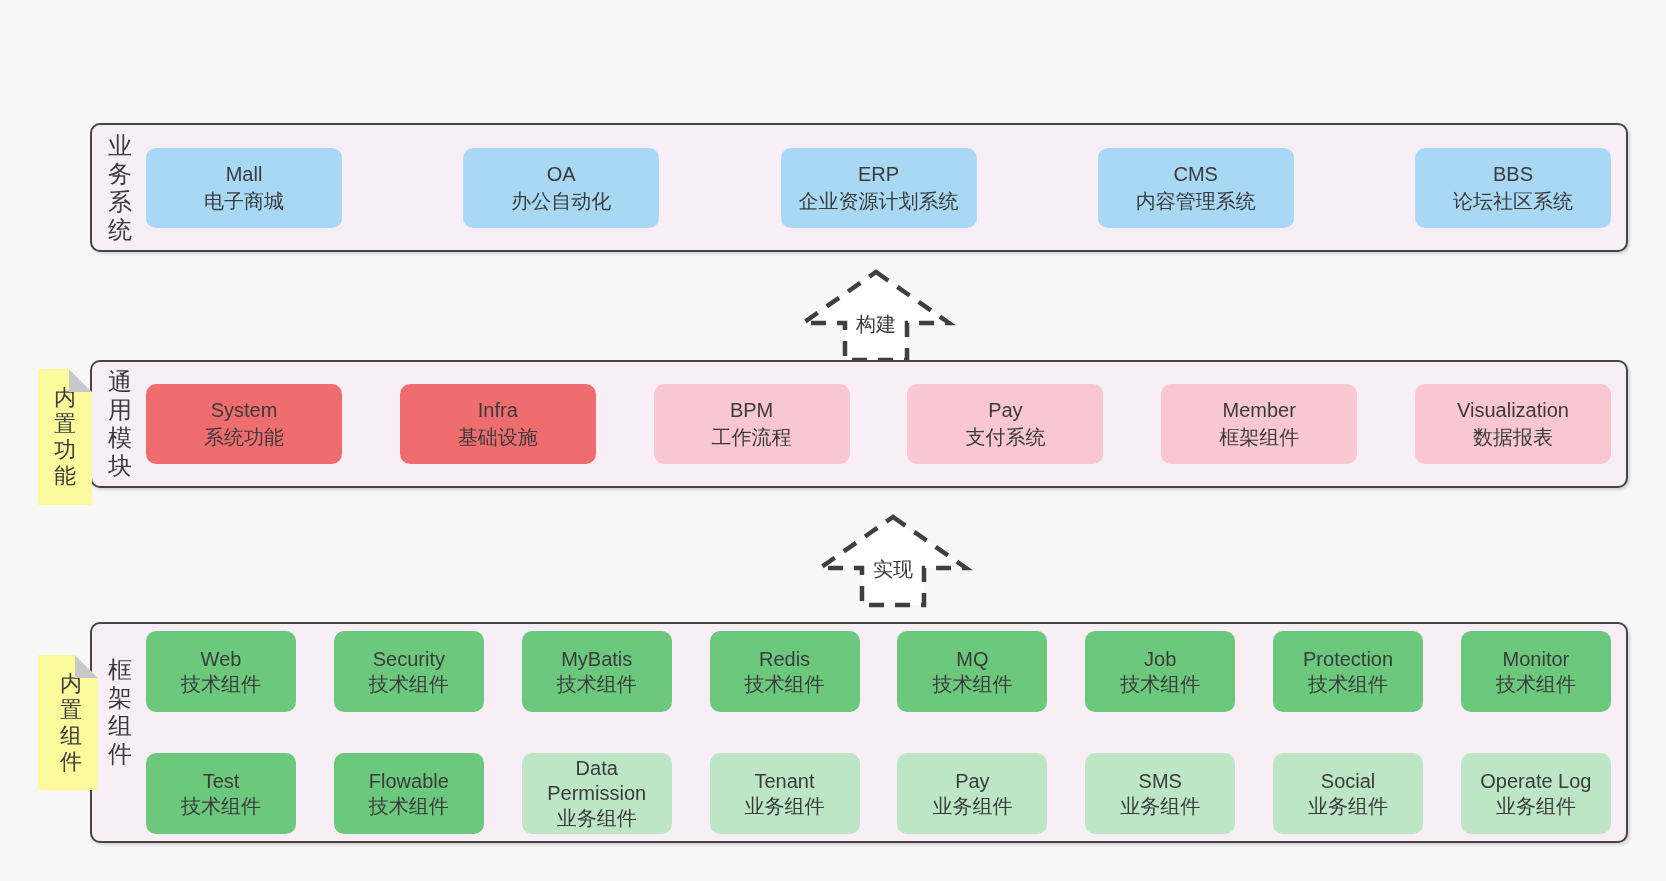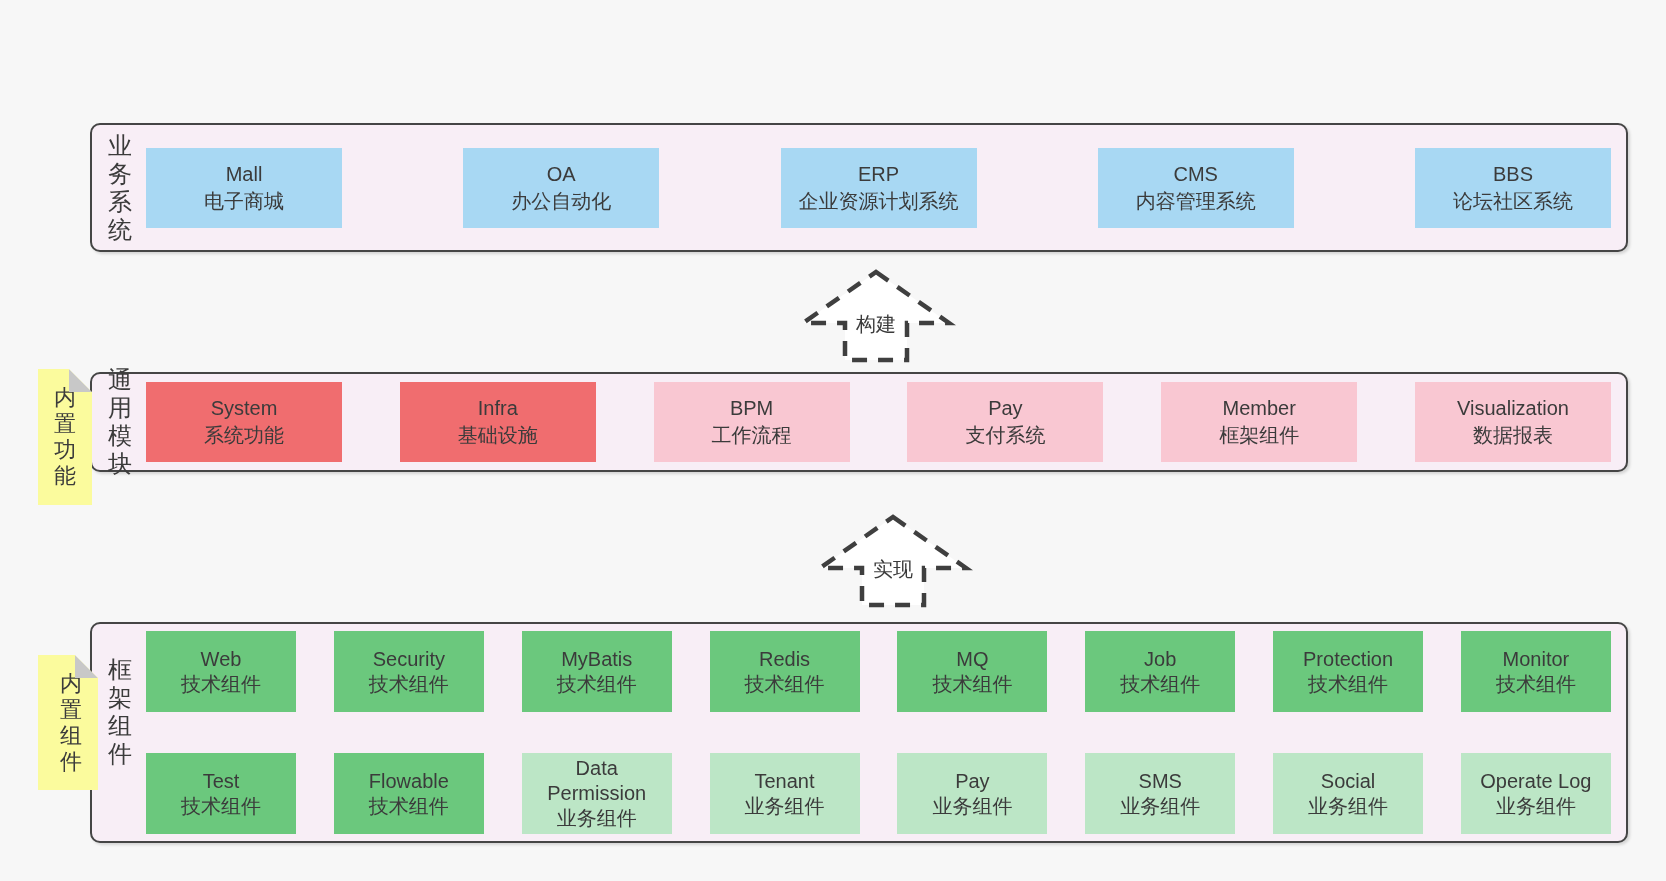--- a/index.html
+++ b/index.html
@@ -17,21 +17,21 @@
     position:absolute; left:90px; width:1538px;
     background: var(--layer_bg, #f8eef6);
     border:2px solid var(--layer_border, #454545);
     border-radius:10px;
     box-sizing:border-box;
     box-shadow: 2px 2px 3px rgba(0,0,0,0.14);
     display:flex; align-items:center;
     padding:0 15px 0 10px;
   }
   #layer-1 { top:123px; height:129px; }
-  #layer-2 { top:372px; height:100px; }
+  #layer-2 { top:360px; height:128px; }
   #layer-3 { top:622px; height:221px; }
 
   .layer-label {
     flex:0 0 36px; width:36px;
     font-size:24px; line-height:28px;
     text-align:center; word-break:break-all;
     color: var(--text, #3b3b3b);
   }
   #layer-3 .layer-label { margin-bottom:42px; }
 
@@ -42,21 +42,21 @@
   .layer-rows {
     flex:1; display:flex; flex-direction:column; justify-content:center; gap:41px;
     padding-left:8px;
   }
   .layer-rows .layer-content { flex:none; padding-left:0; }
 
   
   .box {
     box-sizing:border-box;
     width:196px; height:80px;
-    border-radius:0;
+    border-radius:10px;
     display:flex; flex-direction:column; justify-content:center; align-items:center;
     text-align:center;
     font-size:20px; line-height:27px;
     padding:0 4px;
     color: var(--text, #3b3b3b);
   }
   #layer-3 .box { width:150px; height:81px; line-height:25px; }
   .t-blue        { background: var(--box_blue, #a8d8f3); }
   .t-red         { background: var(--box_red, #f06d6f); }
   .t-pink        { background: var(--box_pink, #f9c7d2); }

